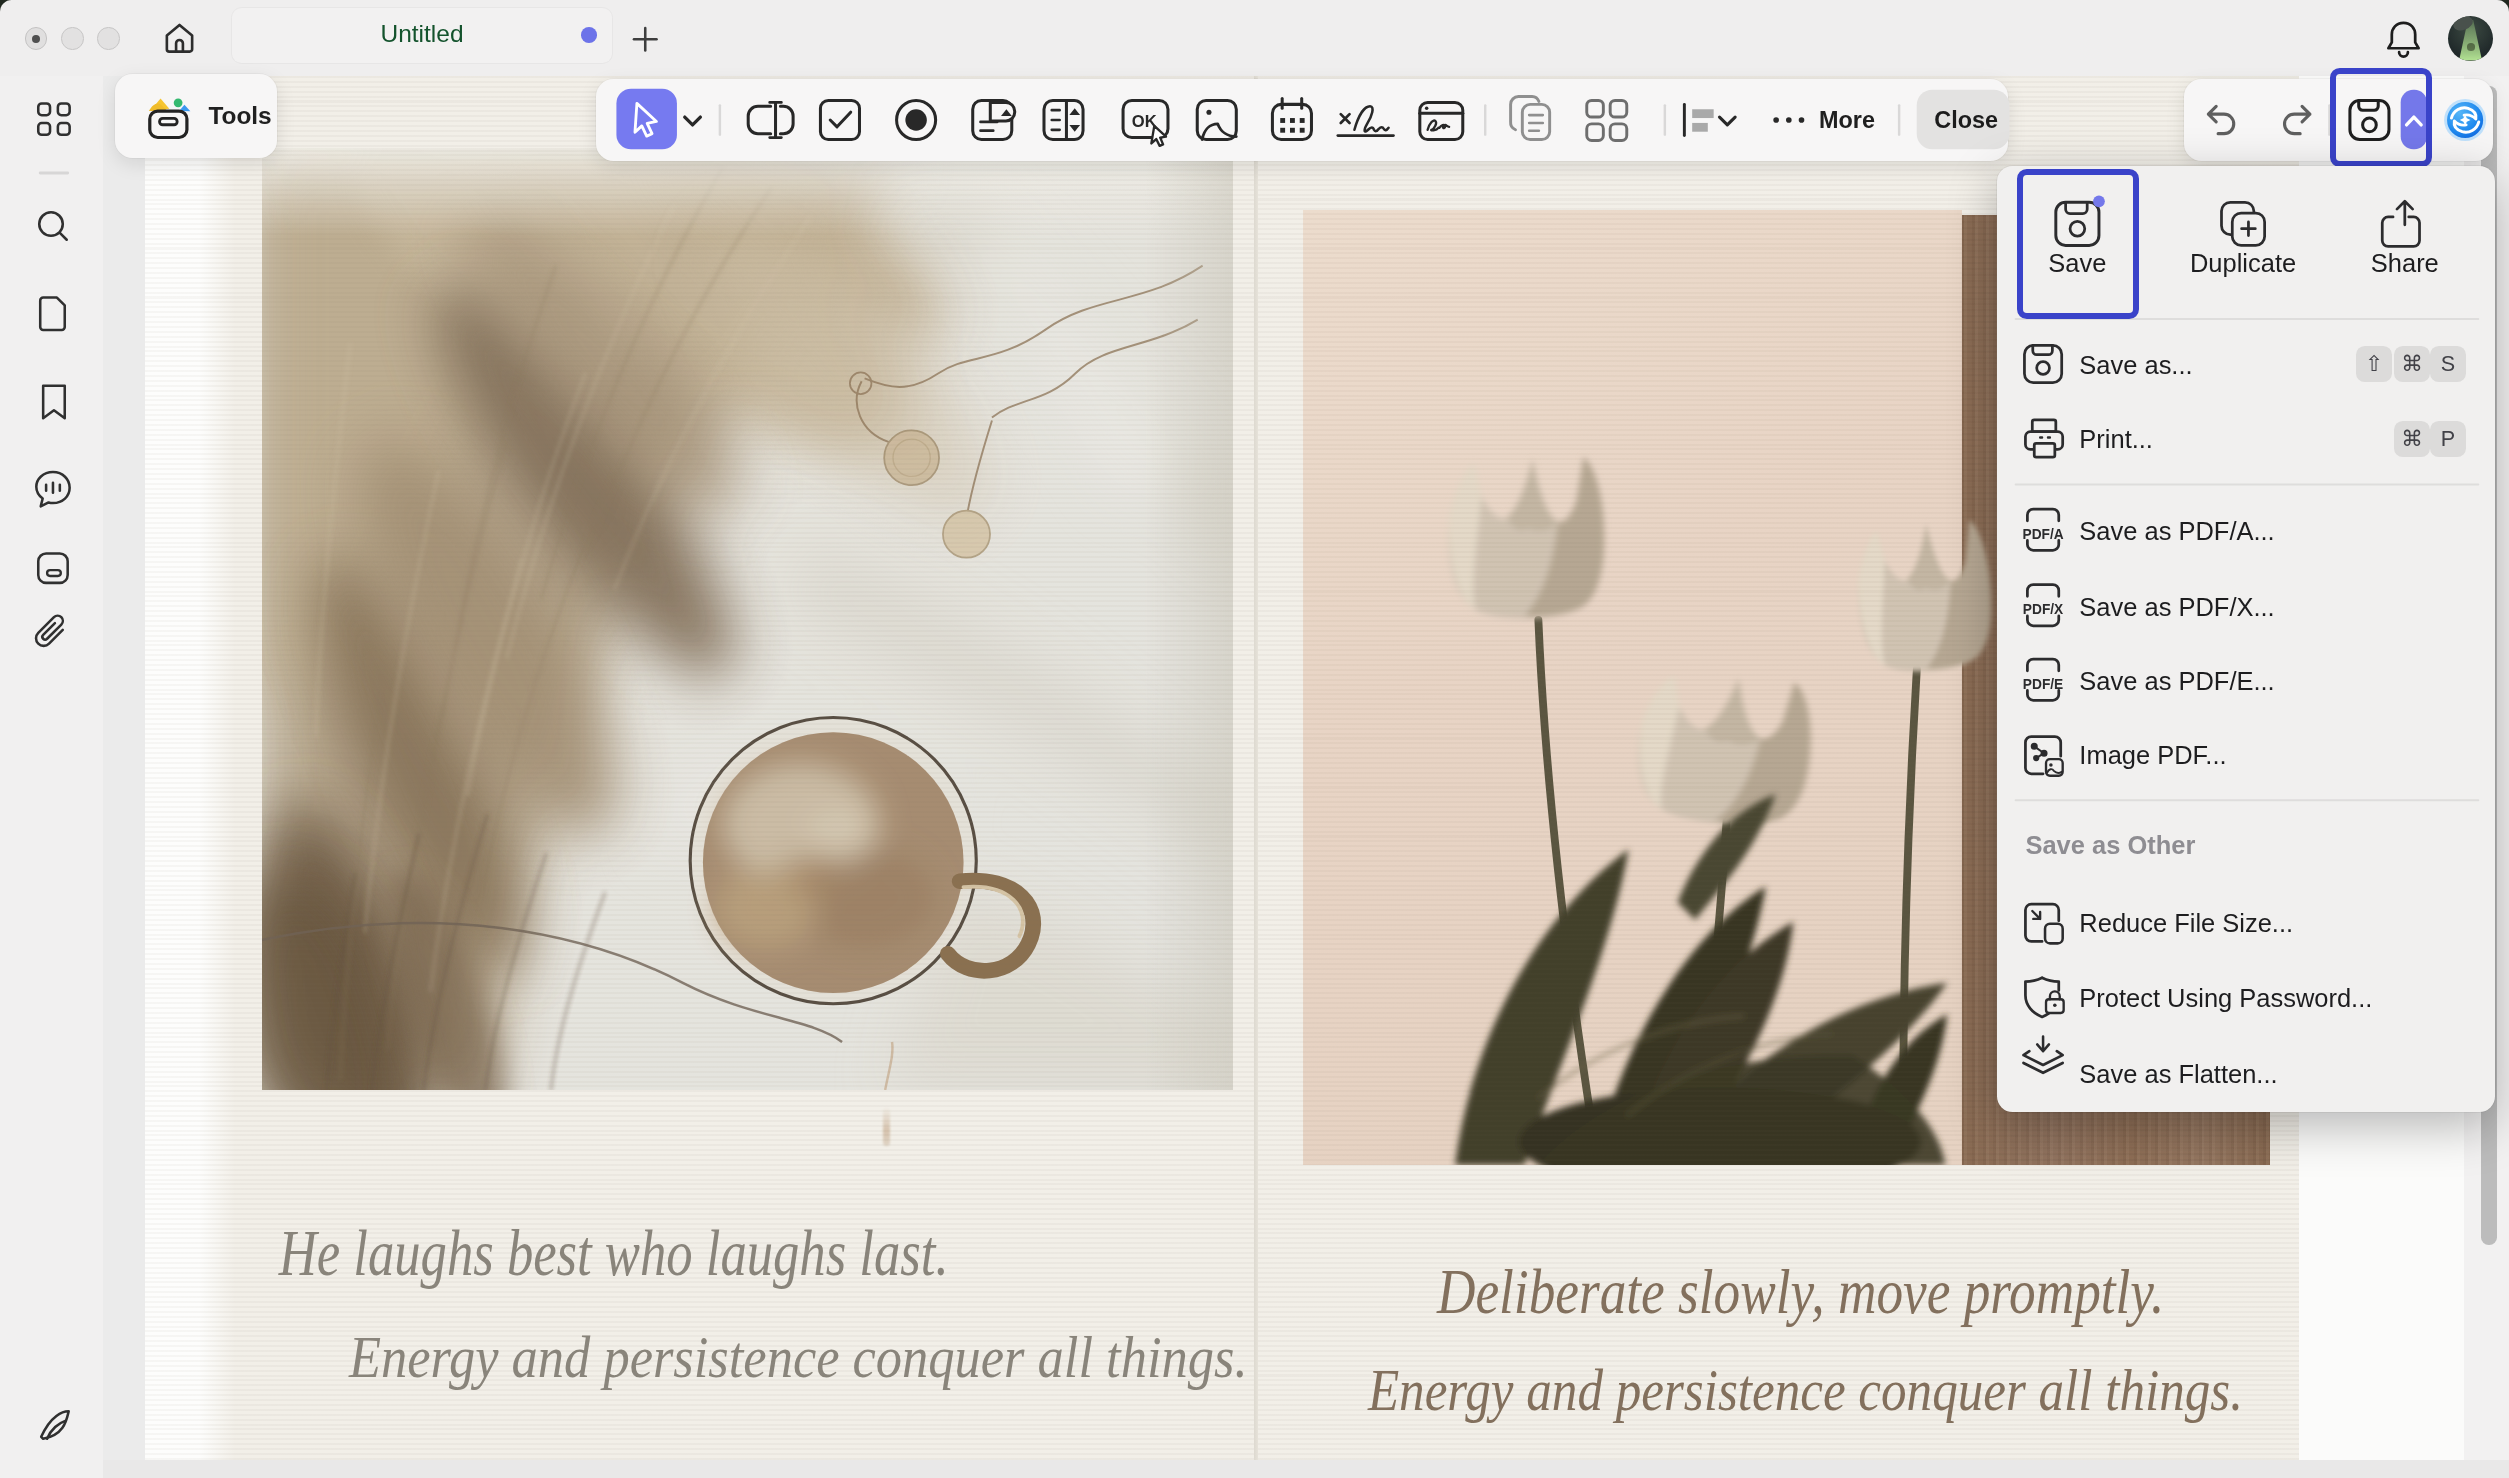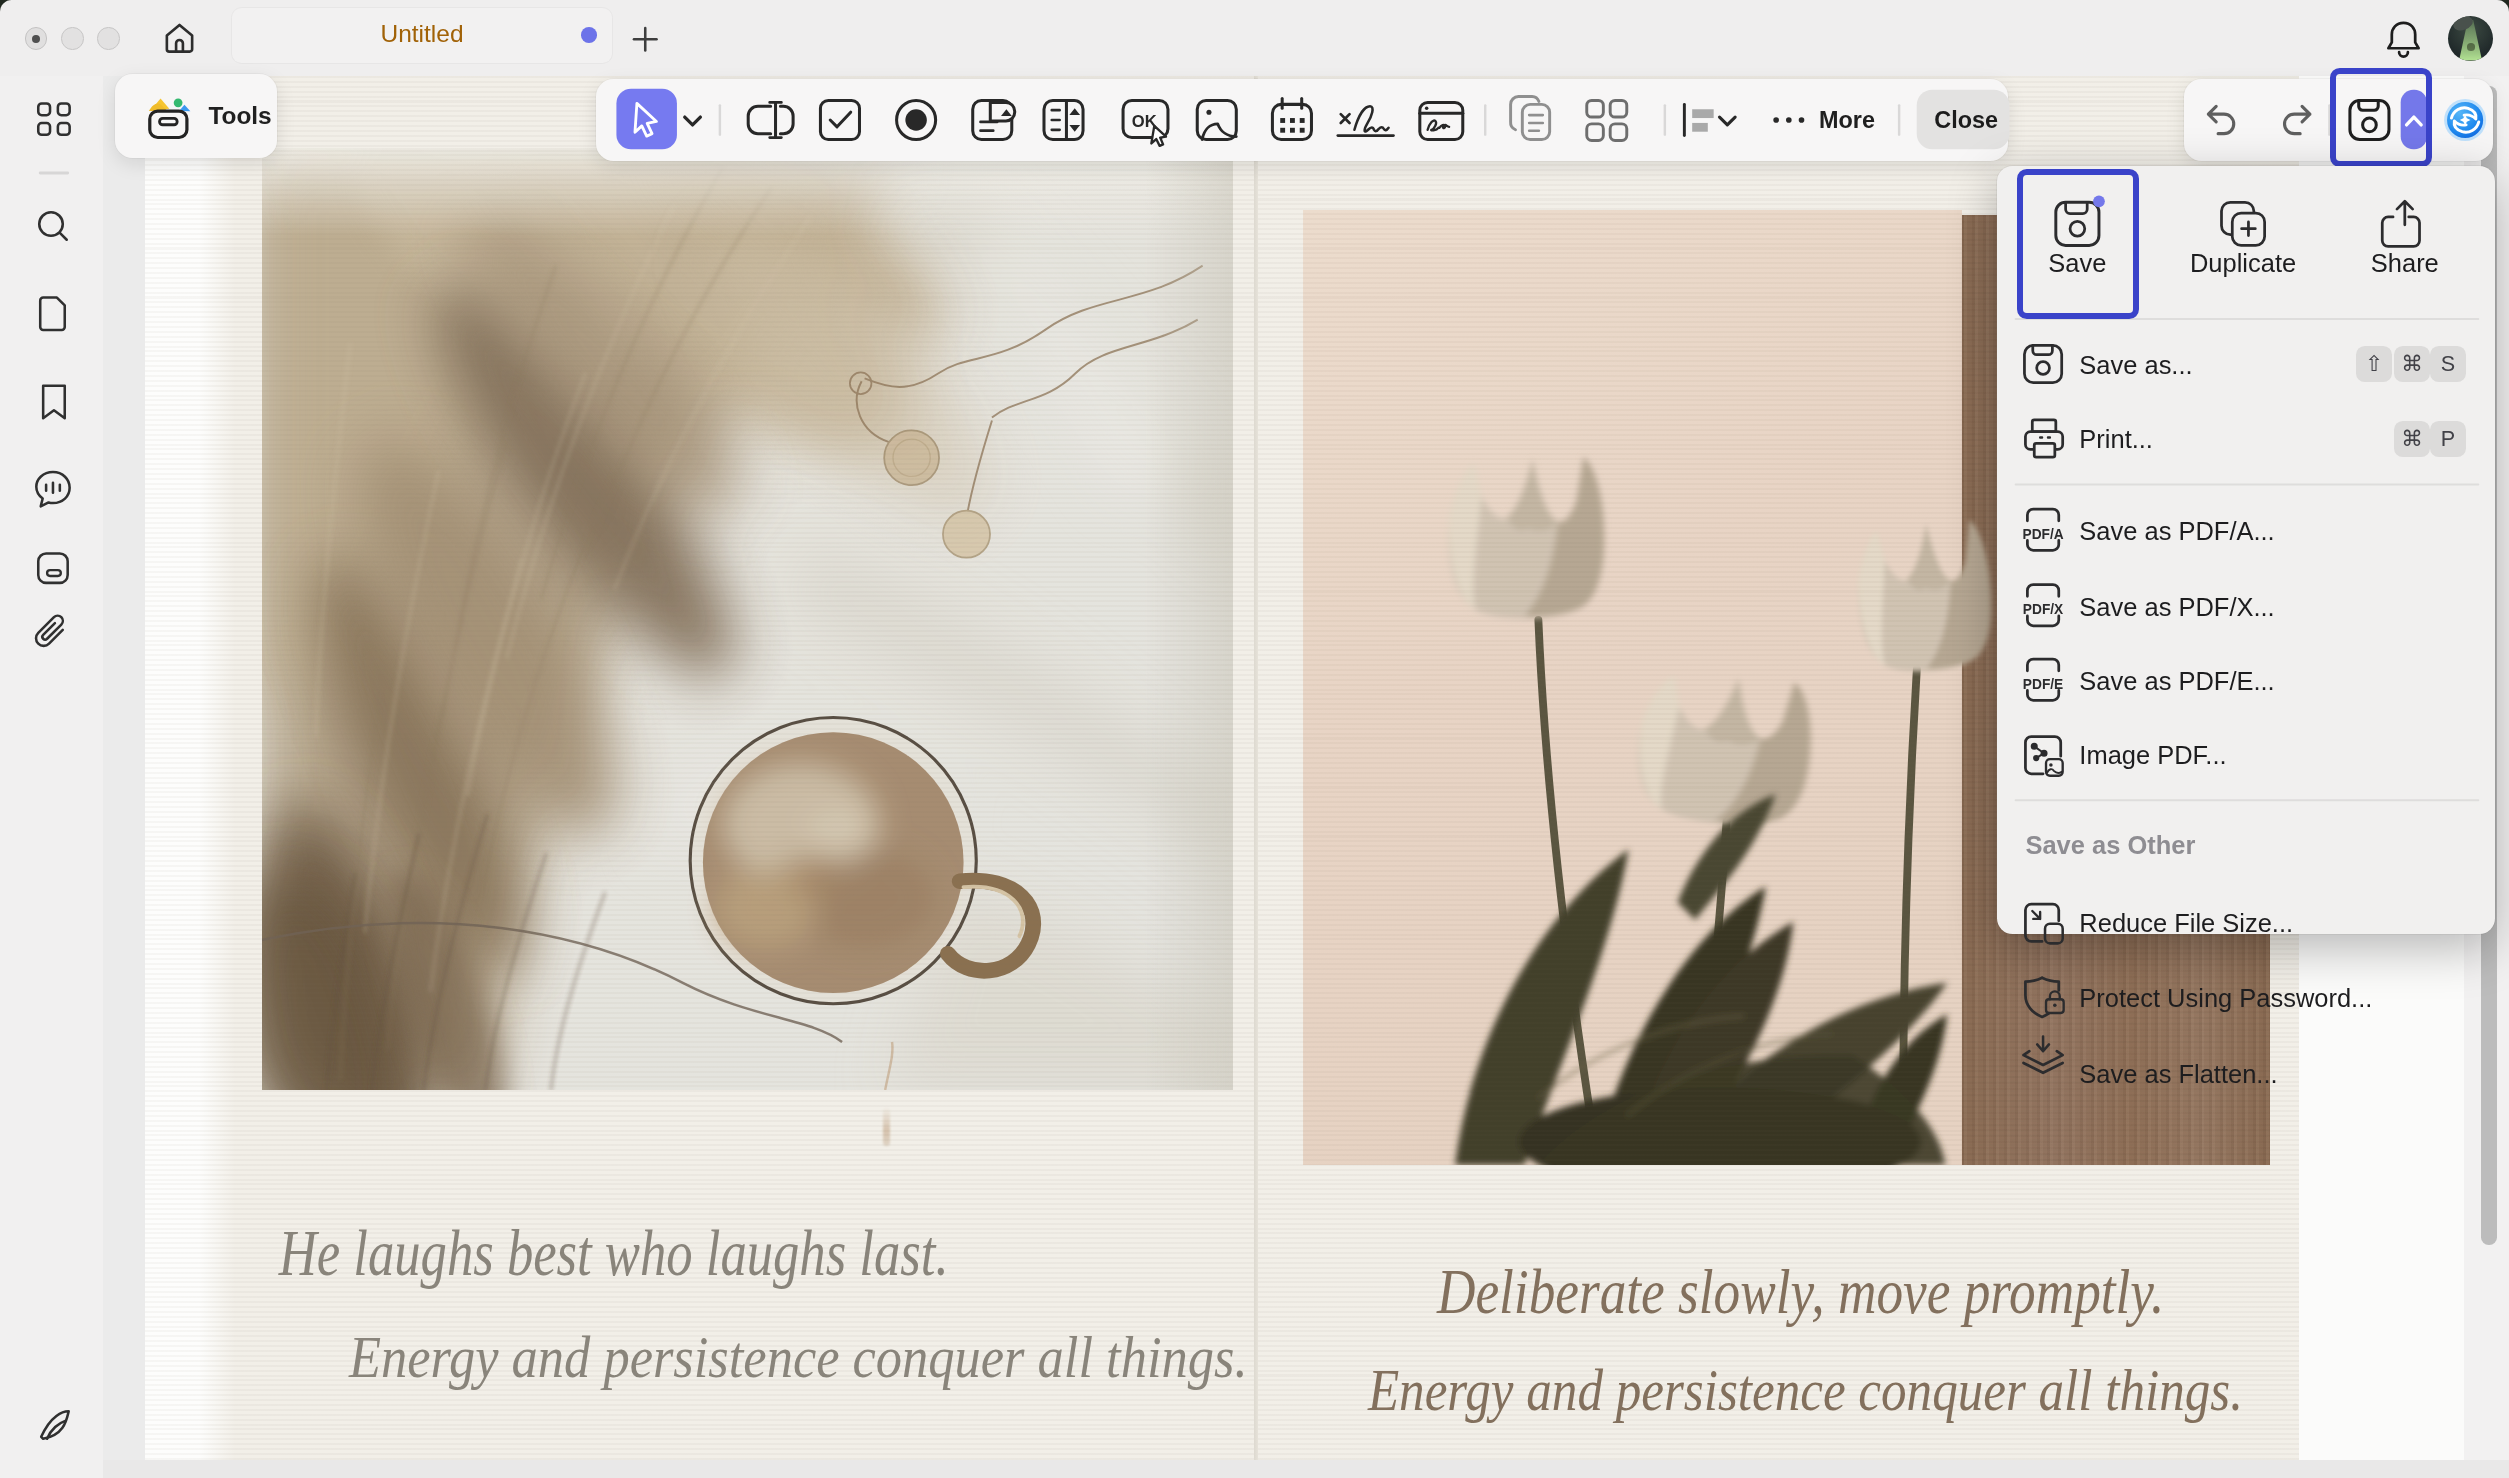--- a/index.html
+++ b/index.html
@@ -31,21 +31,21 @@
   
   #sidebar { position:absolute; left:0; top:76px; width:103px; bottom:0; background:#f1f0f0; }
   
   .bar { position:absolute; background:#f7f6f6; border-radius:17.6px; box-shadow:0 5.9px 19.6px rgba(0,0,0,0.10), 0 0 0 1px rgba(0,0,0,0.035);padding-left:8px; }
   #toolsbtn { left:115px; top:74px; width:162px; height:84px; }
   #mainbar { left:596px; top:79px; width:1412px; height:82px;text-align:center; }
   #rightbar { left:2184px; top:79px; width:309px; height:82px; }
   
   #tab { position:absolute; left:232px; top:7.8px; width:380px; height:55px; background:#f2f1f1; border-radius:9.8px; box-shadow:0 0 0 1px rgba(0,0,0,0.03); }
   
-  #menu { position:absolute; left:1997px; top:166px; width:498px; height:768px; background:#f1f0ef; border-radius:15.7px; box-shadow:0 13.7px 49px rgba(0,0,0,0.28), 0 0 0 1px rgba(0,0,0,0.05); }
+  #menu { position:absolute; left:1997px; top:166px; width:498px; height:946px; background:#f1f0ef; border-radius:15.7px; box-shadow:0 13.7px 49px rgba(0,0,0,0.28), 0 0 0 1px rgba(0,0,0,0.05); }
   .key { position:absolute; width:36px; height:36px; border-radius:8.8px; background:#dcdbda; color:#424248; font-size:21.6px; text-align:center; line-height:36px; }
   .blue-box { position:absolute; border:6.9px solid #3a43c9; border-radius:9.8px; }
 </style>
 </head>
 <body>
 <div id="win">
 
   <div id="content">
     <div id="pageL" class="page">
       <div style="position:absolute;left:0;top:0;bottom:0;width:90px;background:linear-gradient(90deg,#fdfdfc 60%,#f2efe8);"></div>
@@ -422,21 +422,21 @@
 
   <div style="position:absolute; left:24.5px; top:27.4px; width:22.5px; height:22.5px; border-radius:50%; background:#e0dfdf; border:1.5px solid #c3c2c2;"></div>
   <div style="position:absolute; left:32px; top:35px; width:7.8px; height:7.8px; border-radius:50%; background:#4f4f4f;"></div>
   <div style="position:absolute; left:61px; top:27.4px; width:22.5px; height:22.5px; border-radius:50%; background:#e2e1e1; border:1.5px solid #c6c5c5;"></div>
   <div style="position:absolute; left:97px; top:27.4px; width:22.5px; height:22.5px; border-radius:50%; background:#e2e1e1; border:1.5px solid #c6c5c5;"></div>
   <svg style="position:absolute;left:162px;top:20.6px;" width="35" height="35" viewBox="0 0 36 36" fill="none" stroke="#2d2d2d" stroke-width="2.7" stroke-linejoin="round" stroke-linecap="round">
     <path d="M5 15 L18 4 L31 15 V29 a2.5 2.5 0 0 1 -2.5 2.5 h-21 A2.5 2.5 0 0 1 5 29 Z"></path>
     <path d="M14.5 31 v-8 a3.5 3.5 0 0 1 7 0 v8"></path>
   </svg>
   <div id="tab">
-      <div style="position:absolute;left:0;right:0;top:12.7px;text-align:center;font-size:24.5px;font-weight:500;color:#a16207;">Untitled</div>
+      <div style="position:absolute;left:0;right:0;top:12.7px;text-align:center;font-size:24.5px;font-weight:500;color:#14532d;">Untitled</div>
     <div style="position:absolute;left:349px;top:19.6px;width:15.7px;height:15.7px;border-radius:50%;background:#6d73e9;"></div>
   </div>
   <svg style="position:absolute;left:632px;top:25.5px;" width="26.5" height="26.5" viewBox="0 0 27 27" stroke="#3e3e3e" stroke-width="2.6" stroke-linecap="round">
     <line x1="13.5" y1="2" x2="13.5" y2="25"></line>
       <line x1="2" y1="13.5" x2="25" y2="13.5"></line>
   </svg>
   <svg style="position:absolute;left:2384px;top:17.6px;" width="39" height="41" viewBox="0 0 40 42" fill="none" stroke="#1d1d1d" stroke-width="2.8" stroke-linecap="round" stroke-linejoin="round">
     <path d="M20 5 c-7.5 0 -12 5.5 -12 12 v8 l-3.5 6 h31 L32 25 v-8 c0 -6.5 -4.5 -12 -12 -12 z"></path>
     <path d="M15.5 35 a4.5 4.5 0 0 0 9 0"></path>
   </svg>

